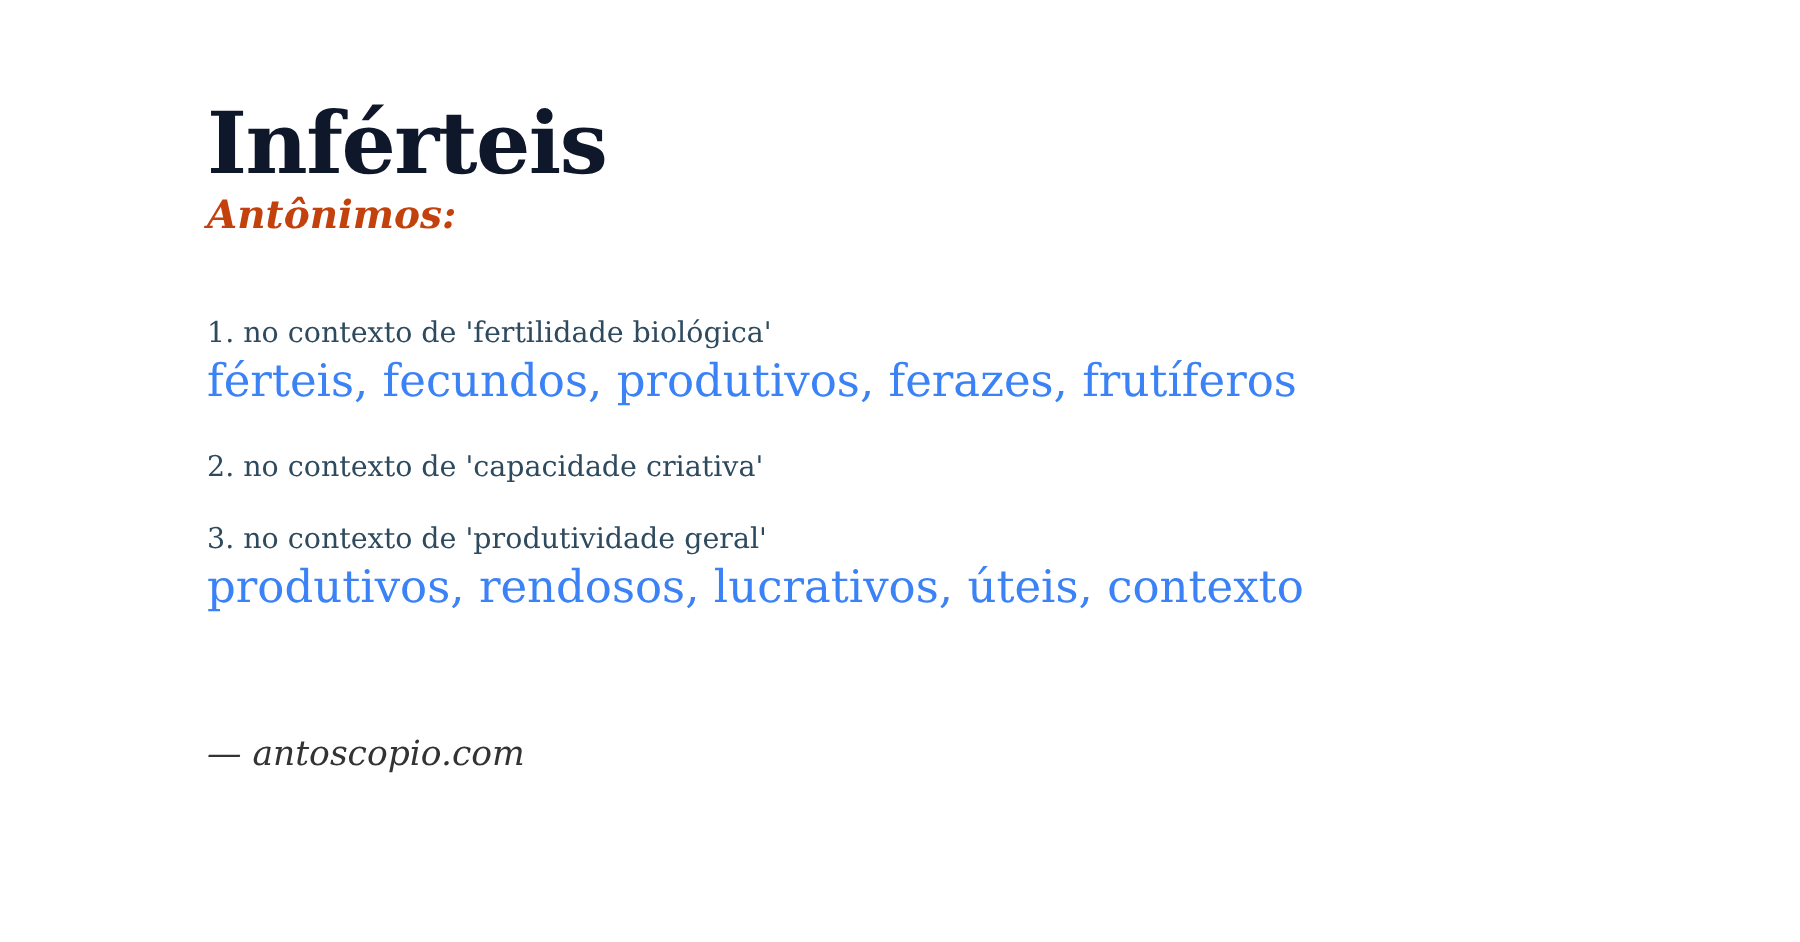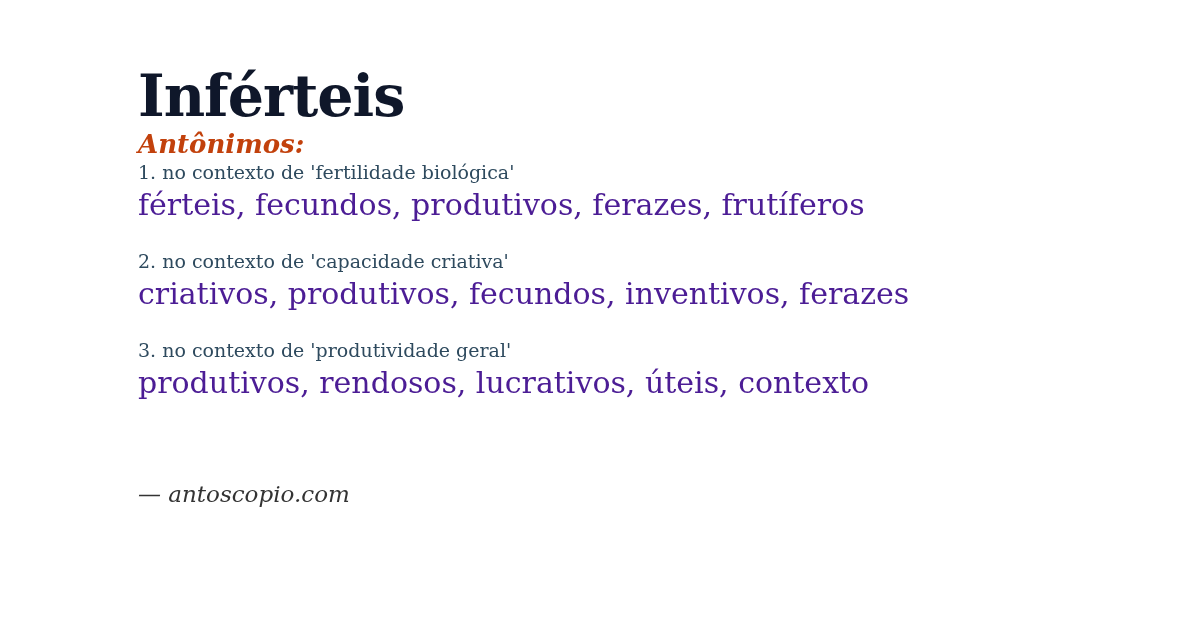--- a/index.html
+++ b/index.html
@@ -29,35 +29,36 @@
   }
   .subtitle {
     margin: 4px 0 0 0;
     font-size: 26px;
     line-height: 1.15;
     font-weight: 700;
     font-style: italic;
     color: #c2410c;
   }
   .sections {
+    margin-top: 50px;
   }
   .section {
     margin: 0 0 24px 0;
   }
   .context {
     margin: 0;
     font-size: 19px;
     line-height: 24px;
     color: #2e4a5e;
   }
   .words {
     margin: 1px 0 0 0;
     font-size: 30px;
     line-height: 40px;
-    color: #4c1d95;
+    color: #3b82f6;
   }
   .footer {
     margin-top: 76px;
     font-size: 23px;
     line-height: 30px;
     font-style: italic;
     color: #333333;
   }
 </style>
 </head>
@@ -71,21 +72,20 @@
 
   <div class="sections">
 
     <div class="section">
       <p class="context">1. no contexto de 'fertilidade biológica'</p>
       <p class="words">férteis, fecundos, produtivos, ferazes, frutíferos</p>
     </div>
 
     <div class="section">
       <p class="context">2. no contexto de 'capacidade criativa'</p>
-      <p class="words">criativos, produtivos, fecundos, inventivos, ferazes</p>
     </div>
 
     <div class="section">
       <p class="context">3. no contexto de 'produtividade geral'</p>
       <p class="words">produtivos, rendosos, lucrativos, úteis, contexto</p>
     </div>
 
   </div>
 
   <div class="footer">— antoscopio.com</div>

